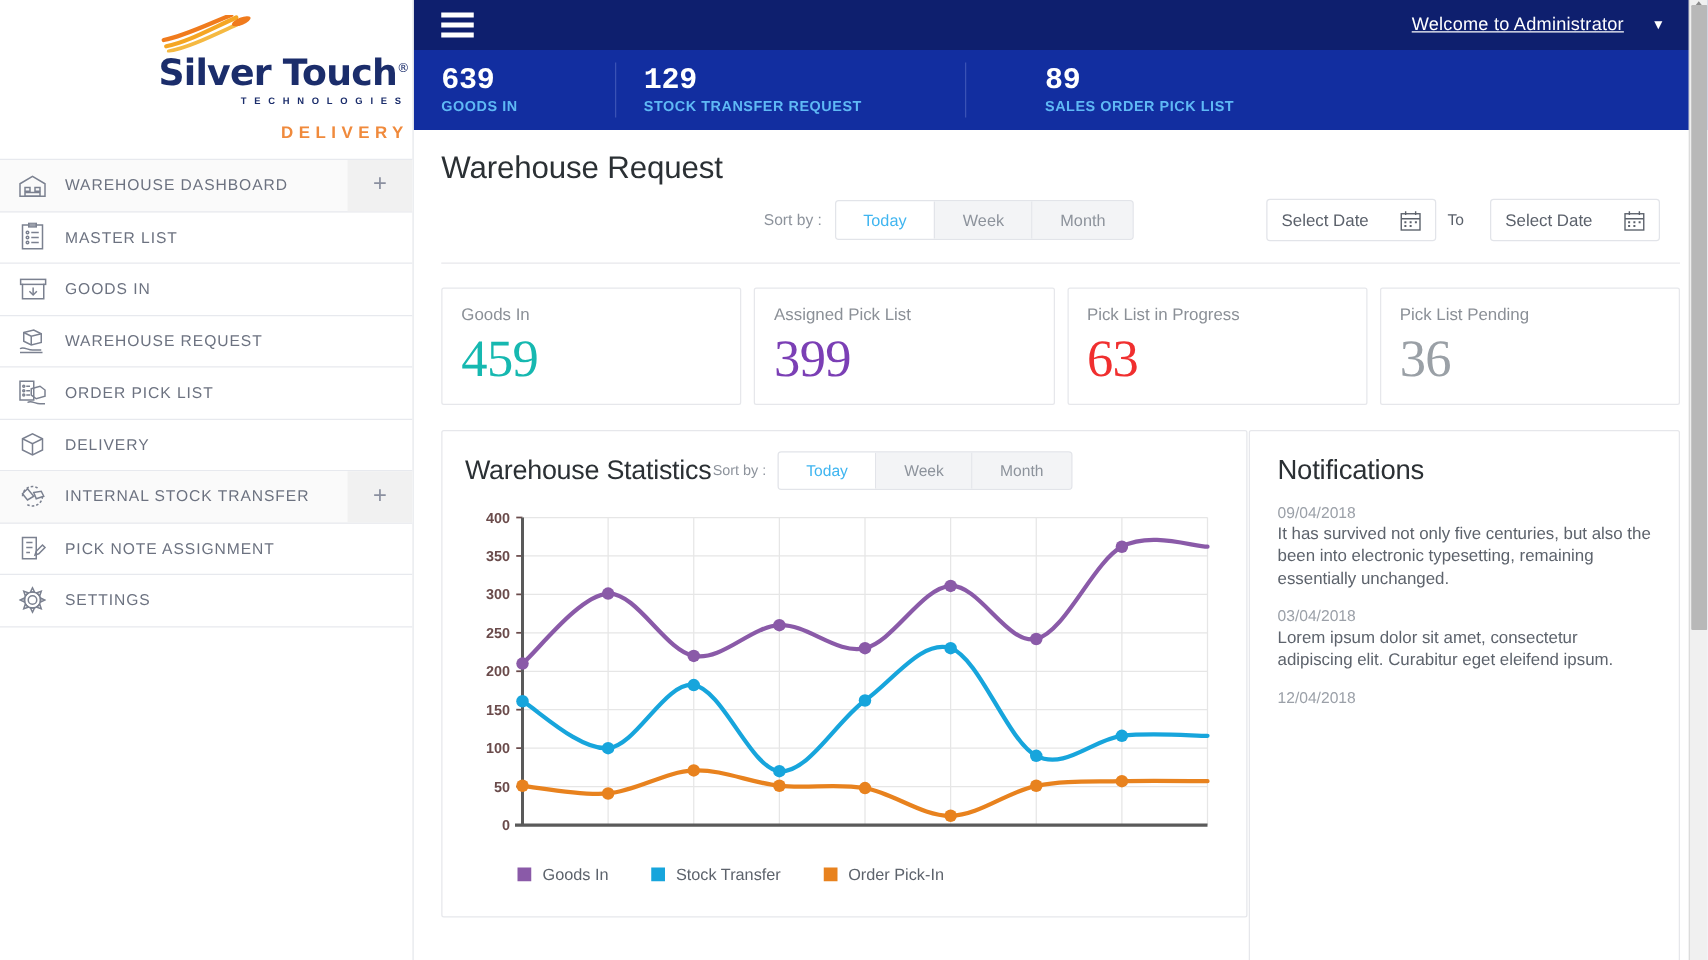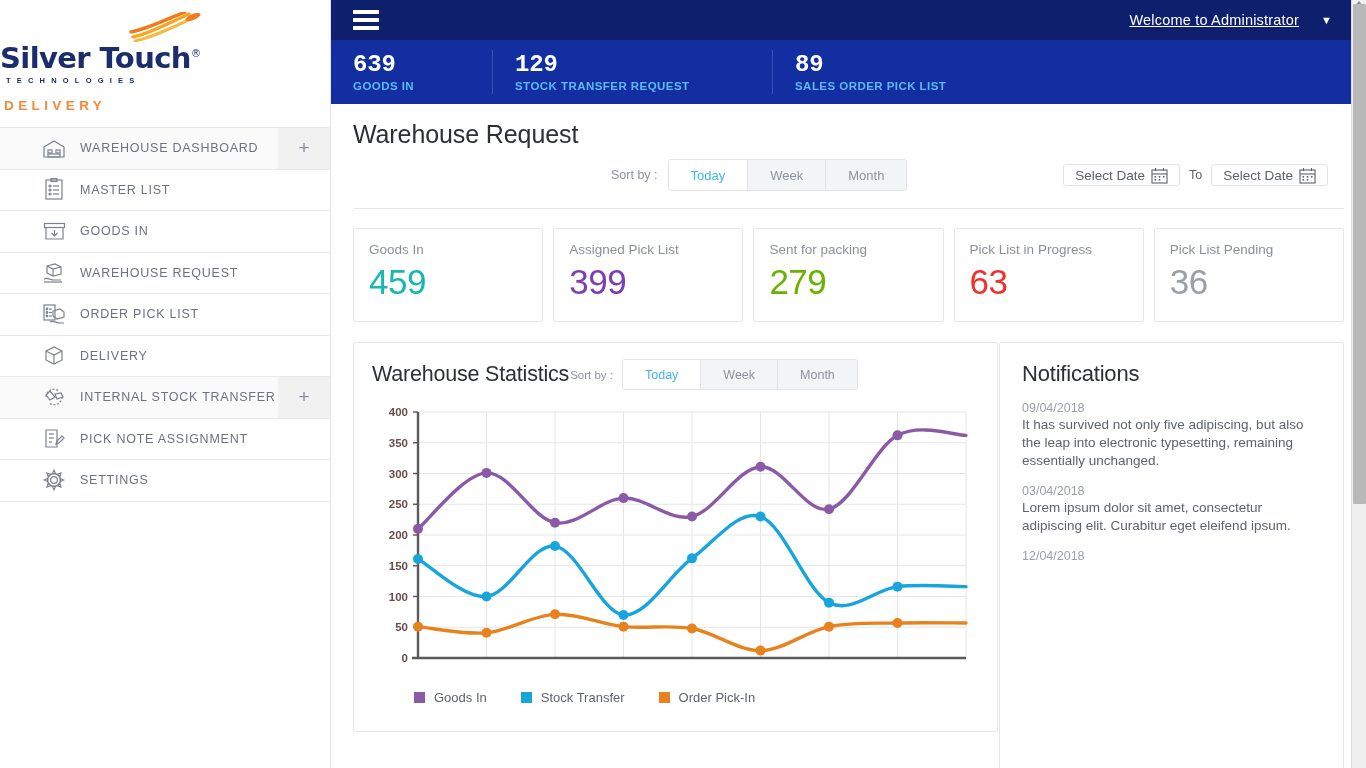--- a/index.html
+++ b/index.html
@@ -11,41 +11,41 @@
     background: #eef0f5;
   }
   .app { display: flex; width: 1366px; height: 768px; position: relative; }
 
   
   .sidebar {
     width: 331px; height: 768px; background: #ffffff;
     border-right: 1px solid #e3e5ea; flex: 0 0 331px;
     overflow: hidden;
   }
-  .brand { padding: 12px 3px 14px 0; text-align: left; }
+  .brand { padding: 12px 3px 14px 0; text-align: right; }
   .brand-swoosh { height: 30px; display: block; margin: 0 auto 2px auto; }
   .brand-name {
     font-family: "DejaVu Sans", sans-serif;
     font-size: 29px; font-weight: bold; color: #1b2d6b;
     letter-spacing: -0.6px; line-height: 1;
   }
   .brand-name sup { font-size: 10px; vertical-align: super; font-weight: normal; }
   .brand-sub {
     font-size: 7.5px; color: #1b2d6b; letter-spacing: 6.2px;
     font-weight: bold; margin-top: 3px; padding-left: 6px;
   }
   .brand-ware {
     margin-top: 13px; font-size: 13.5px; letter-spacing: 4.4px;
     color: #f08a3c; font-weight: bold; padding-left: 4px;
   }
 
   .nav { border-top: 1px solid #e7e9ee; }
   .nav-item {
     display: flex; align-items: center; height: 41.5px;
-    border-bottom: 1px solid #e7e9ee; cursor: pointer; position: relative; padding-left: 28px;
+    border-bottom: 1px solid #e7e9ee; cursor: pointer; position: relative;
   }
   .nav-item.active { background: #fafafa; }
   .nav-ico {
     width: 52px; flex: 0 0 52px; display: flex;
     align-items: center; justify-content: center; color: #7b8190;
   }
   .nav-label {
     font-size: 12.5px; color: #6c7280; letter-spacing: 0.75px;
     font-family: "Liberation Sans", sans-serif; white-space: nowrap;
   }
@@ -70,21 +70,21 @@
 
   .statbar {
     height: 64px; background: #122ea0; display: flex; align-items: center;
     padding-left: 22px;
   }
   .stat {
     padding: 0 26px 0 0; margin-right: 22px; min-width: 120px;
     border-right: 1px solid #3a52b5; height: 44px;
     display: flex; flex-direction: column; justify-content: center;
   }
-  .stat:last-child { border-right: none; }
+  .stat:last-child { border-right: none; margin-left: 41px; }
   .stat.s1 { min-width: 140px; }
   .stat.s2 { min-width: 258px; }
   .stat-num {
     color: #ffffff; font-size: 24px; font-weight: bold; line-height: 1.05;
     letter-spacing: -0.2px;
     font-family: Liberation Mono, monospace;
   }
   .stat-lbl {
     color: #5fb9f5; font-size: 11.5px; font-weight: bold;
     letter-spacing: 0.45px; margin-top: 3px;
@@ -107,36 +107,36 @@
   }
   .segbtn {
     padding: 0 22px; display: flex; align-items: center; justify-content: center;
     font-size: 13px; color: #8d939c; cursor: pointer;
     border-right: 1px solid #e2e4e9; background: #f3f4f6;
   }
   .segbtn:last-child { border-right: none; }
   .segbtn.active { background: #ffffff; color: #3fb5f0; }
   .date-wrap { display: flex; align-items: center; gap: 9px; margin-left: auto; }
   .date-box {
-    display: flex; align-items: center; gap: 6px; height: 22px;
+    display: flex; align-items: center; gap: 25px; height: 34px;
     padding: 0 11px; border: 1px solid #e2e4e9; border-radius: 3px;
-    background: #ffffff; cursor: pointer;
+    background: #ffffff; cursor: pointer; margin-left: 12px;
   }
   .date-txt { font-size: 13.5px; color: #5b616b; }
   .to-lbl { font-size: 12.5px; color: #5b616b; }
   .hr-sep { border-top: 1px solid #e7e8ec; margin: 17px 22px 0 22px; }
 
   
   .kpis { display: flex; gap: 10px; padding: 19px 22px 0 22px; }
   .kpi {
     flex: 1; background: #ffffff; border: 1px solid #e6e7eb; border-radius: 2px;
     height: 94px; padding: 13px 15px 0 15px;
   }
   .kpi-lbl { font-size: 13.5px; color: #8b9097; white-space: nowrap; }
-  .kpi-val { font-size: 35px; margin-top: 5px; font-weight: normal; letter-spacing: -0.5px; }
+  .kpi-val { font-size: 42px; margin-top: 5px; font-weight: normal; letter-spacing: -0.5px; font-family: Liberation Serif, serif; }
 
   
   .lower { display: flex; gap: 1px; padding: 20px 22px 0 22px; align-items: flex-start; }
   .chart-card {
     flex: 0 0 645px; background: #ffffff; border: 1px solid #e6e7eb;
     border-radius: 2px; height: 390px; padding: 16px 18px 0 18px; position: relative;
   }
   .chart-head { display: flex; align-items: center; }
   .chart-title { font-size: 21.5px; color: #2b3034; letter-spacing: -0.2px; white-space: nowrap; }
   .chart-sortby { font-size: 11.5px; color: #8d939c; margin-left: 1px; }
@@ -411,24 +411,20 @@
         <div class="hr-sep"></div>
 
         <div class="kpis">
           <div class="kpi">
             <div class="kpi-lbl">Goods In</div>
             <div class="kpi-val" id="kpi0" style="color: rgb(22, 184, 176);">459</div>
           </div>
           <div class="kpi">
             <div class="kpi-lbl">Assigned Pick List</div>
             <div class="kpi-val" id="kpi1" style="color: rgb(123, 63, 181);">399</div>
-          </div>
-          <div class="kpi">
-            <div class="kpi-lbl">Sent for packing</div>
-            <div class="kpi-val" id="kpi2" style="color: rgb(108, 177, 0);">279</div>
           </div>
           <div class="kpi">
             <div class="kpi-lbl">Pick List in Progress</div>
             <div class="kpi-val" id="kpi3" style="color: rgb(240, 47, 47);">63</div>
           </div>
           <div class="kpi">
             <div class="kpi-lbl">Pick List Pending</div>
             <div class="kpi-val" id="kpi4" style="color: rgb(154, 160, 166);">36</div>
           </div>
         </div>
@@ -529,21 +525,21 @@
                 <span class="legend-lbl">Order Pick-In</span>
               </div>
             </div>
           </div>
 
           <div class="notif-card">
             <div class="notif-title">Notifications</div>
             <div class="notif-list">
               <div class="notif-item">
                 <div class="notif-date">09/04/2018</div>
-                <div class="notif-text">It has survived not only five adipiscing, but also the leap into electronic typesetting, remaining essentially unchanged.</div>
+                <div class="notif-text">It has survived not only five centuries, but also the been into electronic typesetting, remaining essentially unchanged.</div>
               </div>
               <div class="notif-item">
                 <div class="notif-date">03/04/2018</div>
                 <div class="notif-text">Lorem ipsum dolor sit amet, consectetur adipiscing elit. Curabitur eget eleifend ipsum.</div>
               </div>
               <div class="notif-item">
                 <div class="notif-date">12/04/2018</div>
               </div>
             </div>
             <div class="notif-foot">

